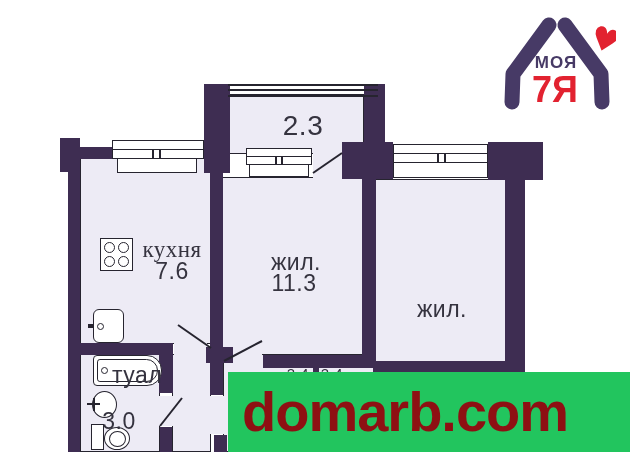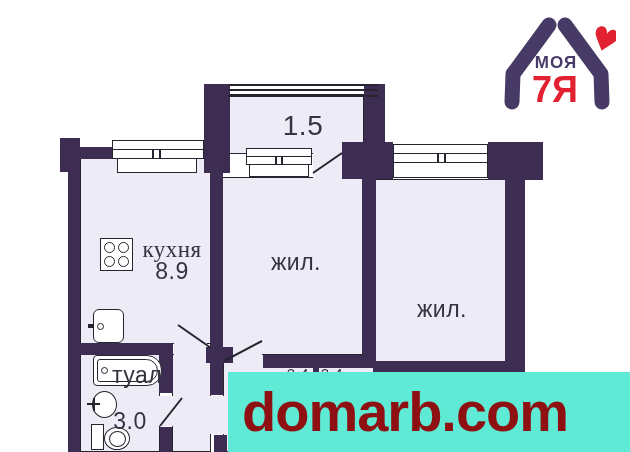--- a/index.html
+++ b/index.html
@@ -21,21 +21,21 @@
   .patch{position:absolute;background:var(--fill);}
   .win{position:absolute;background:#ffffff;border:1.5px solid var(--line);box-sizing:border-box;}
   .rail{position:absolute;background:var(--line);height:2px;}
   .tick{position:absolute;background:var(--line);width:2px;}
   .lbl{position:absolute;color:var(--label);font-weight:500;white-space:nowrap;
        text-align:center;line-height:1;letter-spacing:0.5px;}
   .circ{position:absolute;background:#ffffff;border:1.5px solid var(--line);border-radius:50%;box-sizing:border-box;}
   .dark{position:absolute;background:var(--line);}
   #swings{position:absolute;left:0;top:0;width:630px;height:452px;pointer-events:none;}
   #watermark-box{
-    position:absolute;left:228px;top:372px;width:402px;height:80px;background:#5eead4;
+    position:absolute;left:228px;top:372px;width:402px;height:80px;background:#22c55e;
   }
   #watermark-text{
     position:absolute;left:14px;top:6px;color:var(--wm-red);
     font-size:56px;font-weight:bold;letter-spacing:-1px;line-height:68px;white-space:nowrap;
   }
 </style>
 </head>
 <body>
 
 <div id="canvas">
@@ -124,27 +124,28 @@
 
   <svg id="swings" viewBox="0 0 630 452">
     <g stroke="#26242f" stroke-width="2">
       <line x1="313" y1="173" x2="342" y2="153"></line>
       <line x1="178" y1="325" x2="211" y2="348"></line>
       <line x1="224" y1="361" x2="262" y2="341"></line>
       <line x1="160" y1="426" x2="182" y2="398"></line>
     </g>
   </svg>
 
-  <div class="lbl" style="left:273px;top:112px;width:60px;font-size:28px;">1.5</div>
+  <div class="lbl" style="left:273px;top:112px;width:60px;font-size:28px;">2.3</div>
   <div class="lbl" style="left:132px;top:238px;width:80px;font-size:23px;font-family:Liberation Serif, serif;">кухня</div>
-  <div class="lbl" style="left:142px;top:260px;width:60px;font-size:23px;">8.9</div>
+  <div class="lbl" style="left:142px;top:260px;width:60px;font-size:23px;">7.6</div>
   <div class="lbl" style="left:266px;top:251px;width:60px;font-size:23px;">жил.</div>
+  <div class="lbl" style="left:264px;top:272px;width:60px;font-size:23px;">11.3</div>
   <div class="lbl" style="left:412px;top:298px;width:60px;font-size:23px;">жил.</div>
   <div class="lbl" style="left:107px;top:364px;width:60px;font-size:23px;">туал</div>
-  <div class="lbl" style="left:100px;top:410px;width:60px;font-size:23px;">3.0</div>
+  <div class="lbl" style="left:89px;top:410px;width:60px;font-size:23px;">3.0</div>
   <div class="lbl" style="left:283px;top:366px;width:30px;font-size:15px;">2.4</div>
   <div class="lbl" style="left:317px;top:366px;width:30px;font-size:15px;">2.4</div>
 
   <div id="watermark-box">
     <div id="watermark-text">domarb.com</div>
   </div>
 
   <svg style="position:absolute;left:498px;top:12px;" width="118" height="104" viewBox="0 0 118 104">
     <g stroke="#473a66" stroke-width="15" stroke-linecap="round" stroke-linejoin="round" fill="none">
       <polyline points="14,90 15,62 51,13"></polyline>

